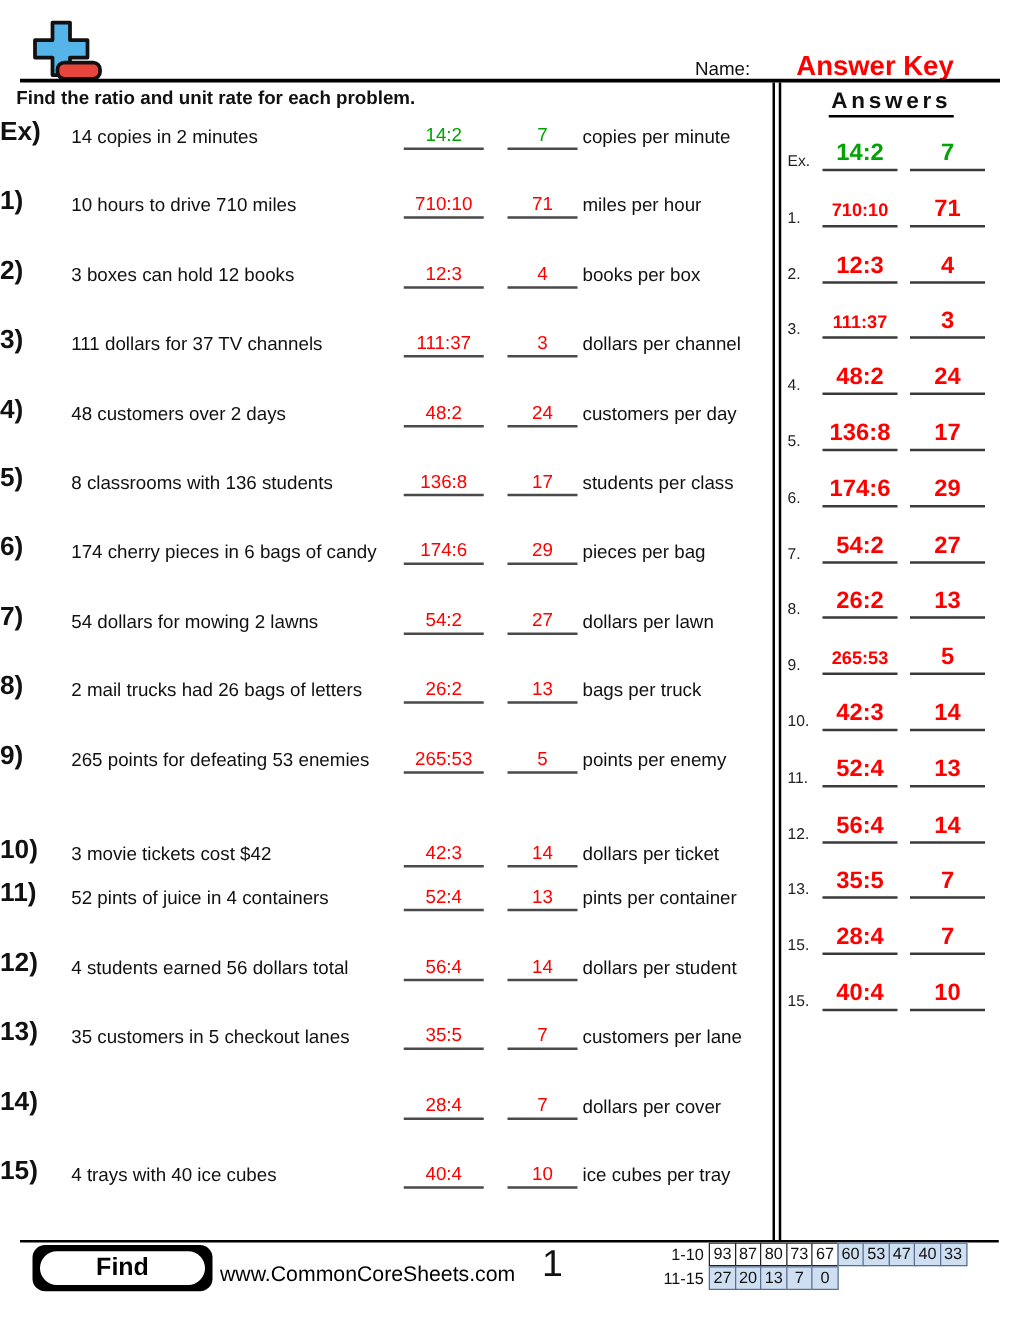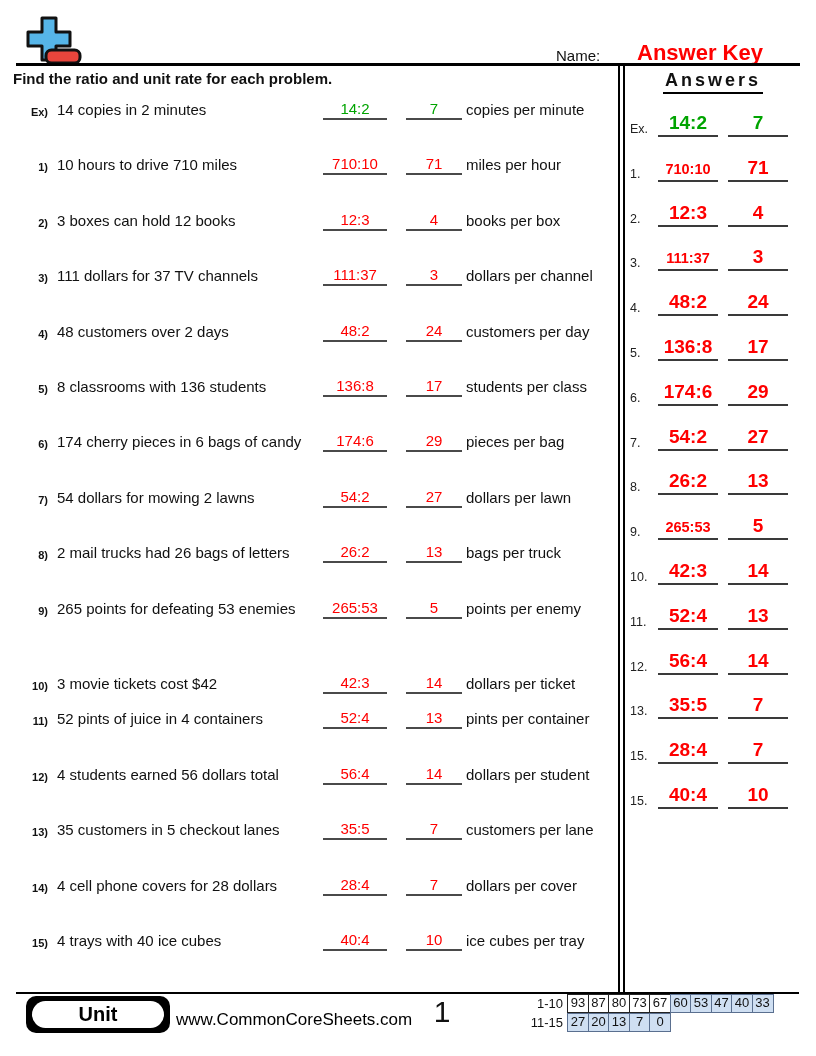--- a/index.html
+++ b/index.html
@@ -16,22 +16,22 @@
   .instruction{position:absolute;top:70px;left:13px;font-size:15px;font-weight:bold;white-space:nowrap;}
   
   .vline{position:absolute;left:618px;top:66px;height:926px;width:3px;
          border-left:2px solid #000;border-right:2px solid #000;box-sizing:content-box;}
   
   .answers-title{position:absolute;top:70px;left:627px;width:172px;text-align:center;}
   .answers-title span{display:inline-block;font-size:18px;font-weight:bold;
         letter-spacing:3px;border-bottom:2.5px solid #000;padding:0 2px 1px 2px;}
   
   .prow{position:absolute;left:0;width:618px;height:26px;}
-  .pnum{position:absolute;left:0;bottom:2px;width:48px;text-align:right;
-        font-weight:bold;font-size:11px;}
+  .pnum{position:absolute;left:0;bottom:2px;width:48px;
+        font-weight:bold;font-size:21px;}
   .ptext{position:absolute;left:57px;bottom:2px;font-size:15px;white-space:nowrap;}
   .blank{position:absolute;bottom:0;border-bottom:2px solid #4a4a4a;
          display:flex;justify-content:center;align-items:flex-end;
          font-size:15px;padding-bottom:1px;white-space:nowrap;}
   .blank.ratio{left:323px;width:64px;}
   .blank.rate{left:406px;width:56px;}
   .punit{position:absolute;left:466px;bottom:2px;font-size:15px;white-space:nowrap;}
   
   .arow{position:absolute;left:627px;width:171px;height:37px;}
   .anum{position:absolute;left:3px;bottom:1px;font-size:12.5px;color:#222;}
@@ -177,21 +177,20 @@
       </div>
       <div class="prow" style="top: 814.2px; text-decoration: underline;">
         <span class="pnum">13)</span>
         <span class="ptext">35 customers in 5 checkout lanes</span>
         <span class="blank ratio c-red">35:5</span>
         <span class="blank rate c-red">7</span>
         <span class="punit">customers per lane</span>
       </div>
       <div class="prow" style="top: 869.6px;">
         <span class="pnum">14)</span>
-        <span class="ptext">4 cell phone covers for 28 dollars</span>
         <span class="blank ratio c-red">28:4</span>
         <span class="blank rate c-red">7</span>
         <span class="punit">dollars per cover</span>
       </div>
       <div class="prow" style="top: 925px;">
         <span class="pnum">15)</span>
         <span class="ptext">4 trays with 40 ice cubes</span>
         <span class="blank ratio c-red">40:4</span>
         <span class="blank rate c-red">10</span>
         <span class="punit">ice cubes per tray</span>
@@ -276,21 +275,21 @@
       </div>
       <div class="arow" style="top: 772px;">
         <span class="anum">15.</span>
         <span class="ablank aratio c-red">40:4</span>
         <span class="ablank arate c-red">10</span>
       </div>
     </div>
 
   <div class="ftr-line"></div>
   <div class="math-badge">
-    <div class="math-pill">Unit</div>
+    <div class="math-pill">Find</div>
   </div>
   <div class="website">www.CommonCoreSheets.com</div>
   <div class="page-num">1</div>
   <div class="grade" id="grade">
       <div class="grow">
         <div class="glabel">1-10</div>
         <div class="gcell">93</div>
         <div class="gcell">87</div>
         <div class="gcell">80</div>
         <div class="gcell">73</div>

